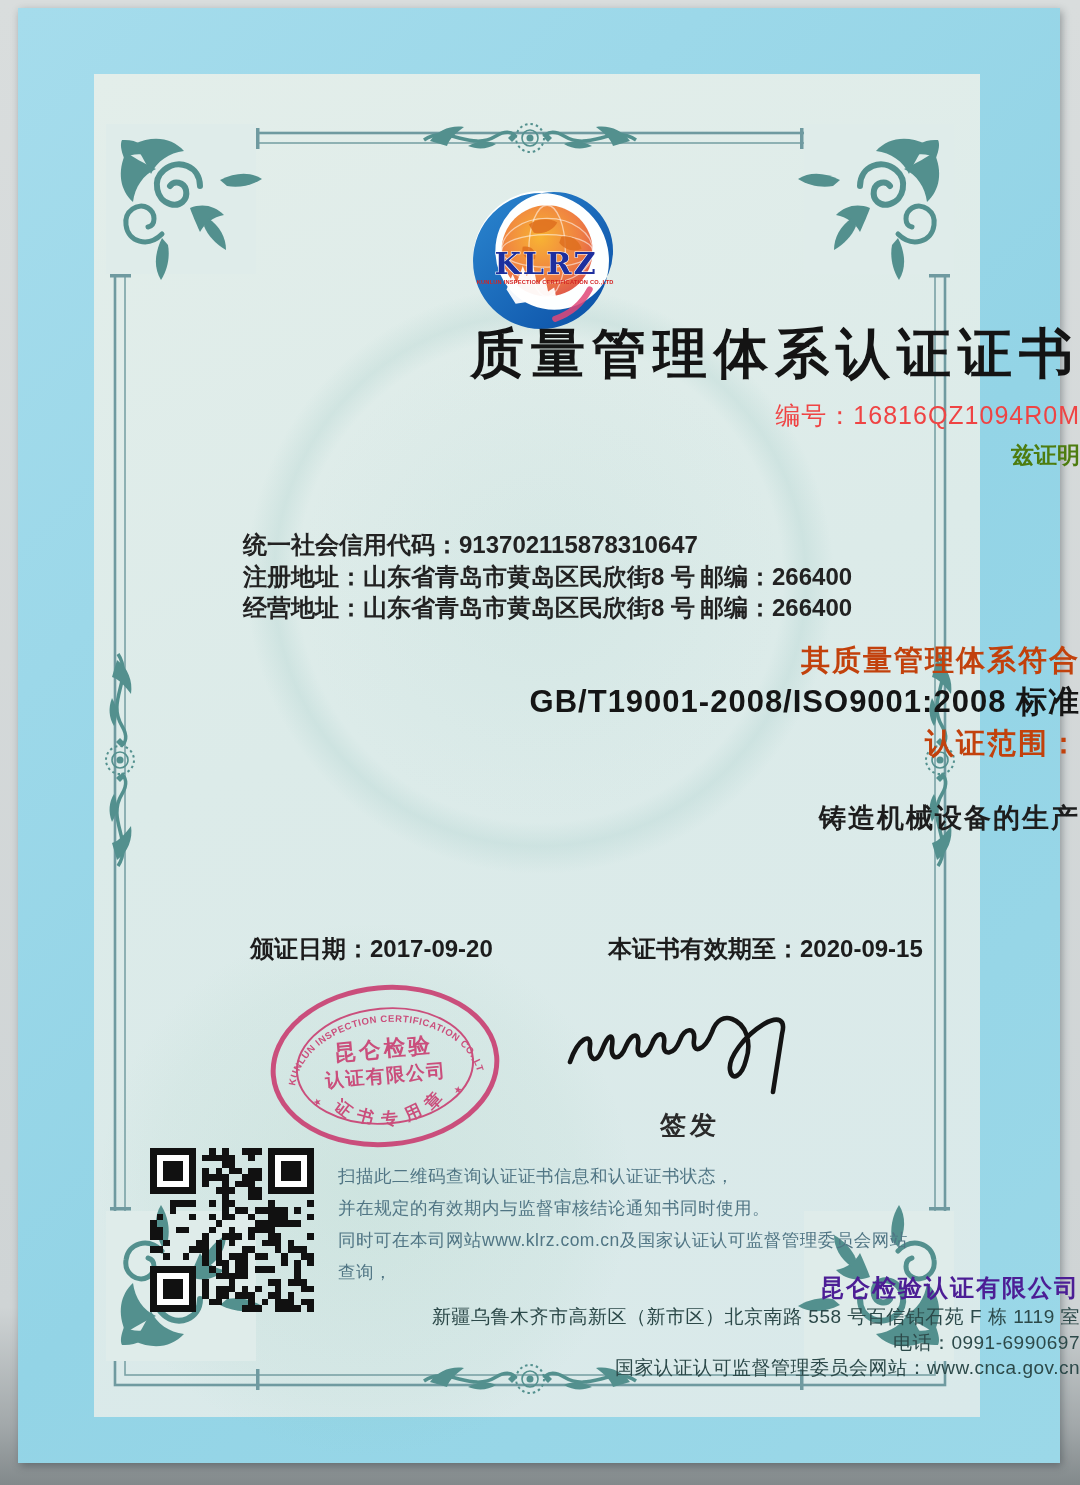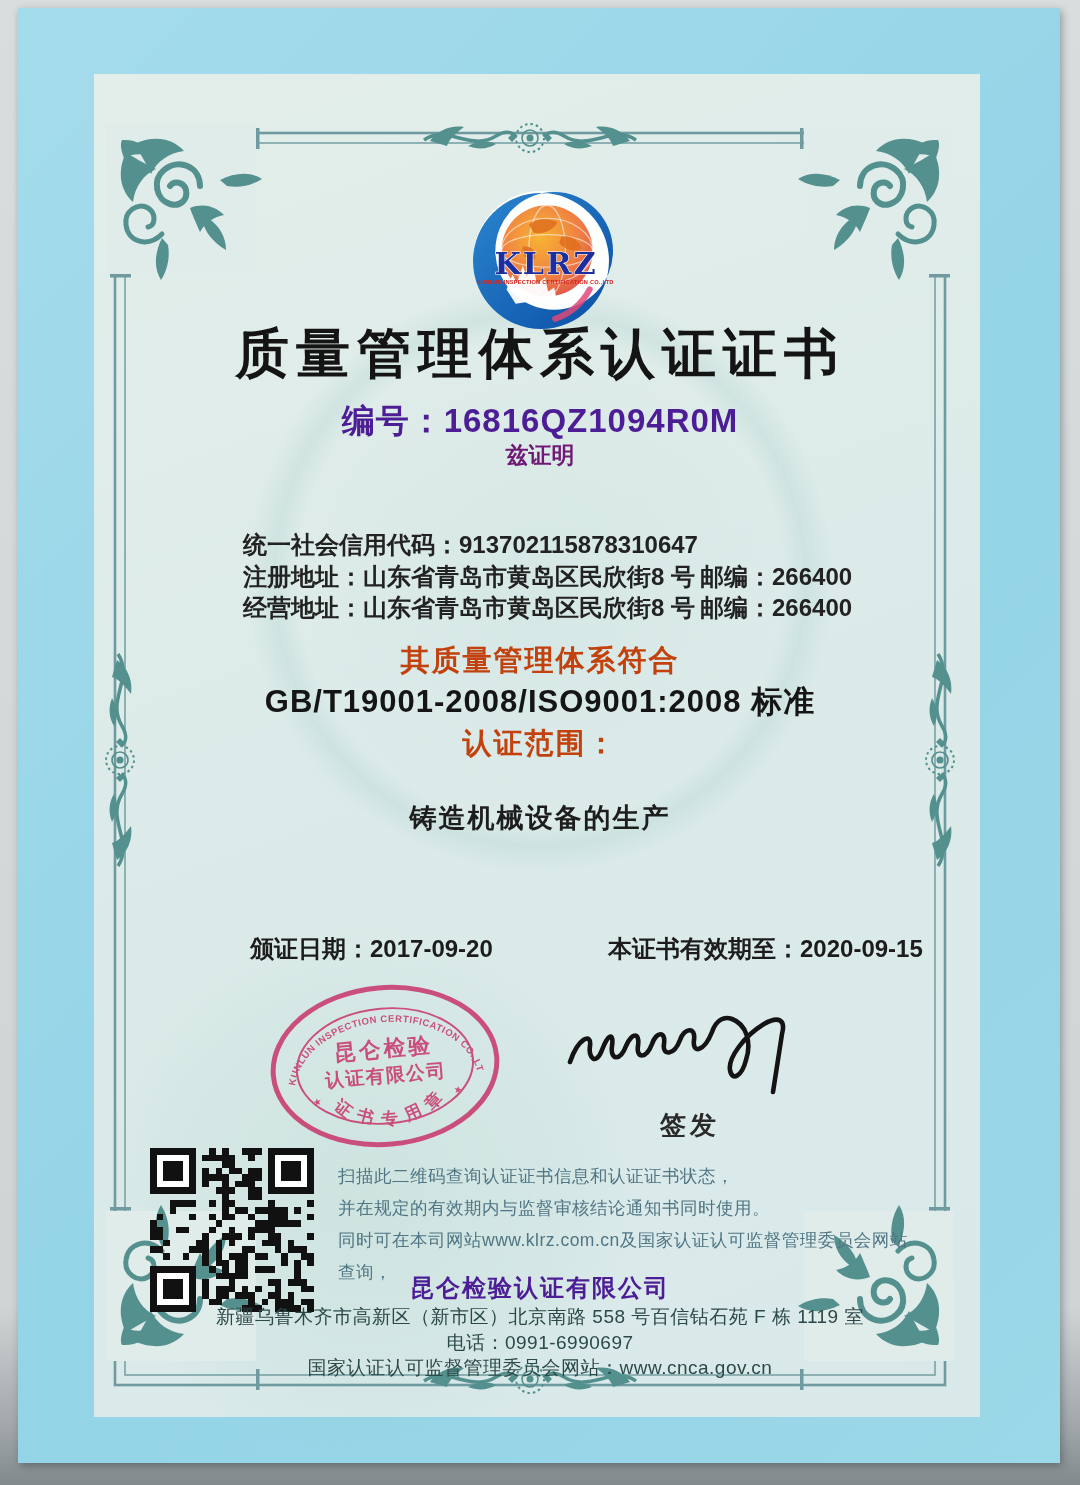--- a/index.html
+++ b/index.html
@@ -18,24 +18,24 @@
     position:absolute;left:76px;top:66px;right:80px;bottom:46px;
     background:linear-gradient(160deg,#e3eeea 0%,#dcebe9 45%,#d9e9ea 100%);
   }
   .wm{position:absolute;border-radius:50%;pointer-events:none;}
   .wm1{left:210px;top:250px;width:660px;height:660px;
     background:radial-gradient(circle,rgba(150,200,195,.10) 0%,rgba(150,200,195,0) 52%,rgba(130,185,180,.16) 57%,rgba(130,185,180,0) 63%);}
   .wm2{left:95px;top:920px;width:540px;height:540px;
     background:radial-gradient(circle,rgba(120,185,155,.13) 0%,rgba(120,185,155,.05) 55%,rgba(120,185,155,0) 70%);}
   svg.frame{position:absolute;inset:0;pointer-events:none;}
   .abs{position:absolute;}
-  .ctr{left:0;width:1080px;text-align:center;}
+  .ctr{left:0;width:1080px;text-align:right;}
   .title{font-size:54px;font-weight:900;letter-spacing:7px;color:#141414;}
-  .numline{font-size:33px;font-weight:bold;color:#4c1d95;letter-spacing:1px;}
-  .attest{font-size:23px;font-weight:bold;color:#701a75;}
+  .numline{font-size:25px;font-weight:normal;color:#ef4444;letter-spacing:1px;}
+  .attest{font-size:23px;font-weight:bold;color:#4d7c0f;}
   .company{font-size:40px;font-weight:900;color:#131313;letter-spacing:3px;}
   .info{font-size:24px;font-weight:bold;color:#222;}
   .mid1{font-size:29px;font-weight:900;color:#c2410c;letter-spacing:2px;}
   .mid2{font-size:31px;font-weight:900;color:#151515;letter-spacing:1px;}
   .scope{font-size:27px;font-weight:bold;color:#1d1d1d;letter-spacing:2px;}
   .dates{font-size:24px;font-weight:bold;color:#1c1c1c;}
   .signlbl{font-size:26px;font-weight:bold;color:#2a2a2a;letter-spacing:4px;margin-top:12px;}
   .note{font-size:17.5px;line-height:32px;color:#507584;font-weight:500;letter-spacing:.5px;}
   .f-company{font-size:24px;font-weight:900;color:#4c1d95;letter-spacing:2px;}
   .f-line{font-size:19px;font-weight:400;color:#2c4949;letter-spacing:.5px;}

